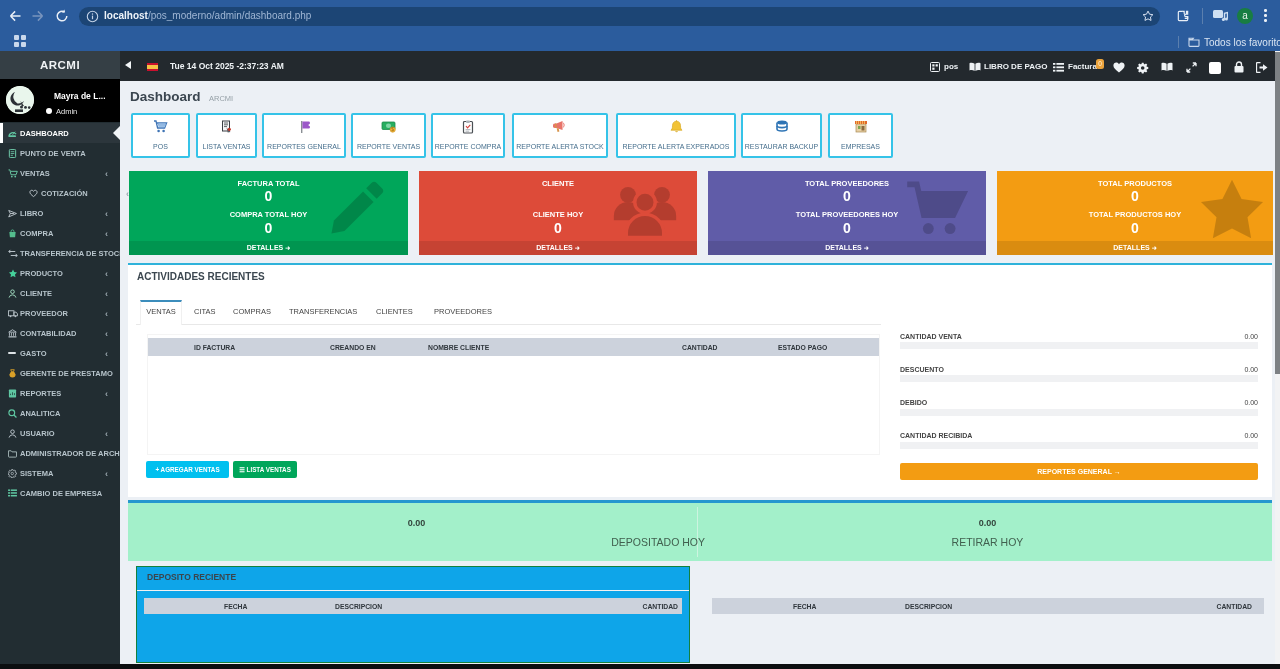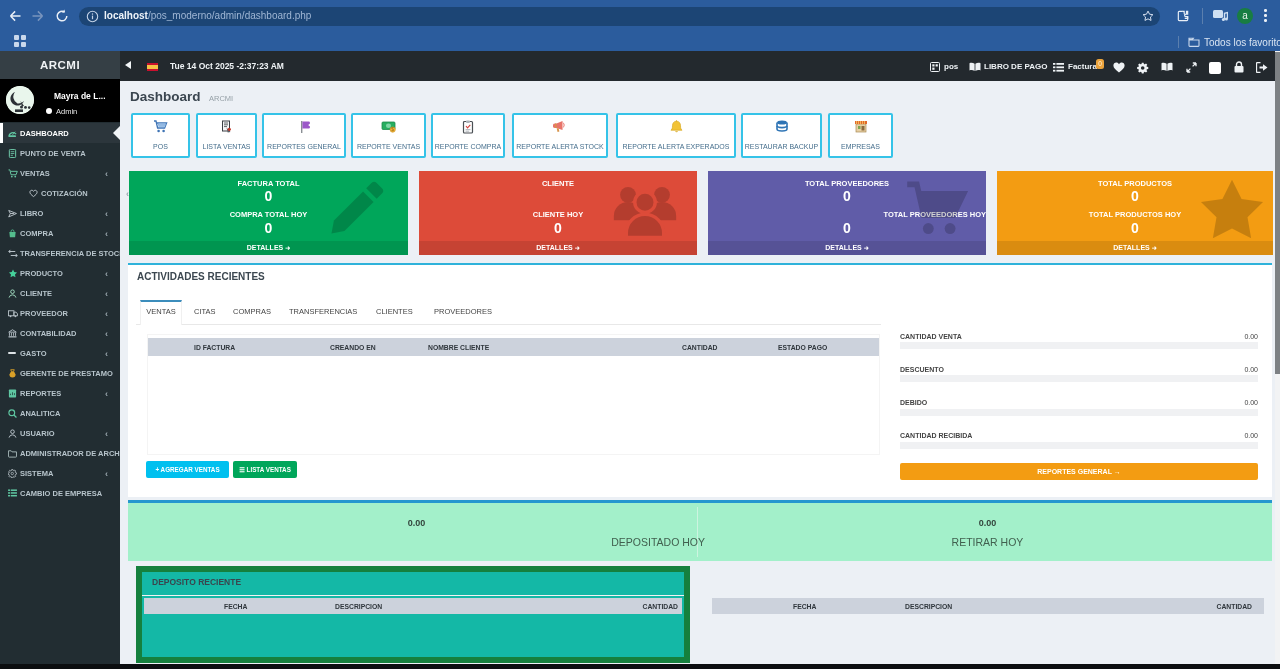--- a/index.html
+++ b/index.html
@@ -465,21 +465,21 @@
         <circle cx="18" cy="6" r="2.8" fill="#000"></circle>
         <path d="M13 13.5a5 5 0 0 1 10 0V15H13z" fill="#000"></path>
         <circle cx="12" cy="8.6" r="3.6" fill="#000" stroke="#dd4b39" stroke-width="1.2"></circle>
         <path d="M5.4 19.5a6.6 6.6 0 0 1 13.2 0V21H5.4z" fill="#000" stroke="#dd4b39" stroke-width="1.2"></path>
       </svg>
     <div class="det">DETALLES <span style="font-size:6px;">➜</span></div>
   </div>
   <div class="statbox" style="left:708px;width:278px;background:#605ca8;">
     <div class="t1" style="top:8px;">TOTAL PROVEEDORES</div>
     <div class="t2" style="top:17px;">0</div>
-    <div class="t1" style="top:39px;text-align:right;">TOTAL PROVEEDORES HOY</div>
+    <div class="t1" style="top:39px;">TOTAL PROVEEDORES HOY</div>
     <div class="t2" style="top:49px;">0</div>
     <svg class="big" style="right:18px;top:10px;" width="64" height="58" viewBox="0 0 20 18">
         <path d="M1 1h3l2.2 9.6h9.2L18.6 4H5" fill="none" stroke="#000" stroke-width="1.8"></path>
         <path d="M5.2 4h13l-2.4 6.6H6.6z" fill="#000"></path>
         <circle cx="7.6" cy="14.8" r="1.7" fill="#000"></circle>
         <circle cx="14.4" cy="14.8" r="1.7" fill="#000"></circle>
       </svg>
     <div class="det">DETALLES <span style="font-size:6px;">➜</span></div>
   </div>
   <div class="statbox" style="left:997px;width:276px;background:#f39c12;">
@@ -535,21 +535,21 @@
        font-size:7px;font-weight:700;text-align:center;line-height:17px;">REPORTES GENERAL →</div>
 
   <div class="abs" style="left:128px;top:500px;width:1144px;height:61px;background:#a3f0ca;border-top:3px solid #2597cf;">
     <div style="position:absolute;left:569px;top:4px;bottom:4px;width:1px;background:#cdf4e0;"></div>
     <div style="position:absolute;left:0;width:577px;top:15px;text-align:center;font-size:9px;font-weight:700;color:#33443c;">0.00</div>
     <div style="position:absolute;left:0;width:577px;top:33px;text-align:right;font-size:10.5px;color:#41604f;">DEPOSITADO HOY</div>
     <div style="position:absolute;left:575px;width:569px;top:15px;text-align:center;font-size:9px;font-weight:700;color:#33443c;">0.00</div>
     <div style="position:absolute;left:575px;width:569px;top:33px;text-align:center;font-size:10.5px;color:#41604f;">RETIRAR HOY</div>
   </div>
 
-  <div class="abs" style="left:136px;top:566px;width:554px;height:97px;background:#14b8a6;border:6px solid #15803d;">
+  <div class="abs" style="left:136px;top:566px;width:554px;height:97px;background:#0ea5e9;border:1px solid #15803d;">
     <div style="position:absolute;left:10px;top:5px;font-size:8.5px;font-weight:700;color:#3a454d;">DEPOSITO RECIENTE</div>
     <div style="position:absolute;left:0;right:0;top:23px;height:1px;background:#f2f2f2;"></div>
   </div>
   <div class="thdr" style="left:144px;top:598px;width:538px;height:16px;">
     <span style="left:80px;">FECHA</span>
     <span style="left:191px;">DESCRIPCION</span>
     <span style="right:4px;">CANTIDAD</span>
   </div>
   <div class="thdr" style="left:712px;top:598px;width:552px;height:16px;">
     <span style="left:81px;">FECHA</span>

